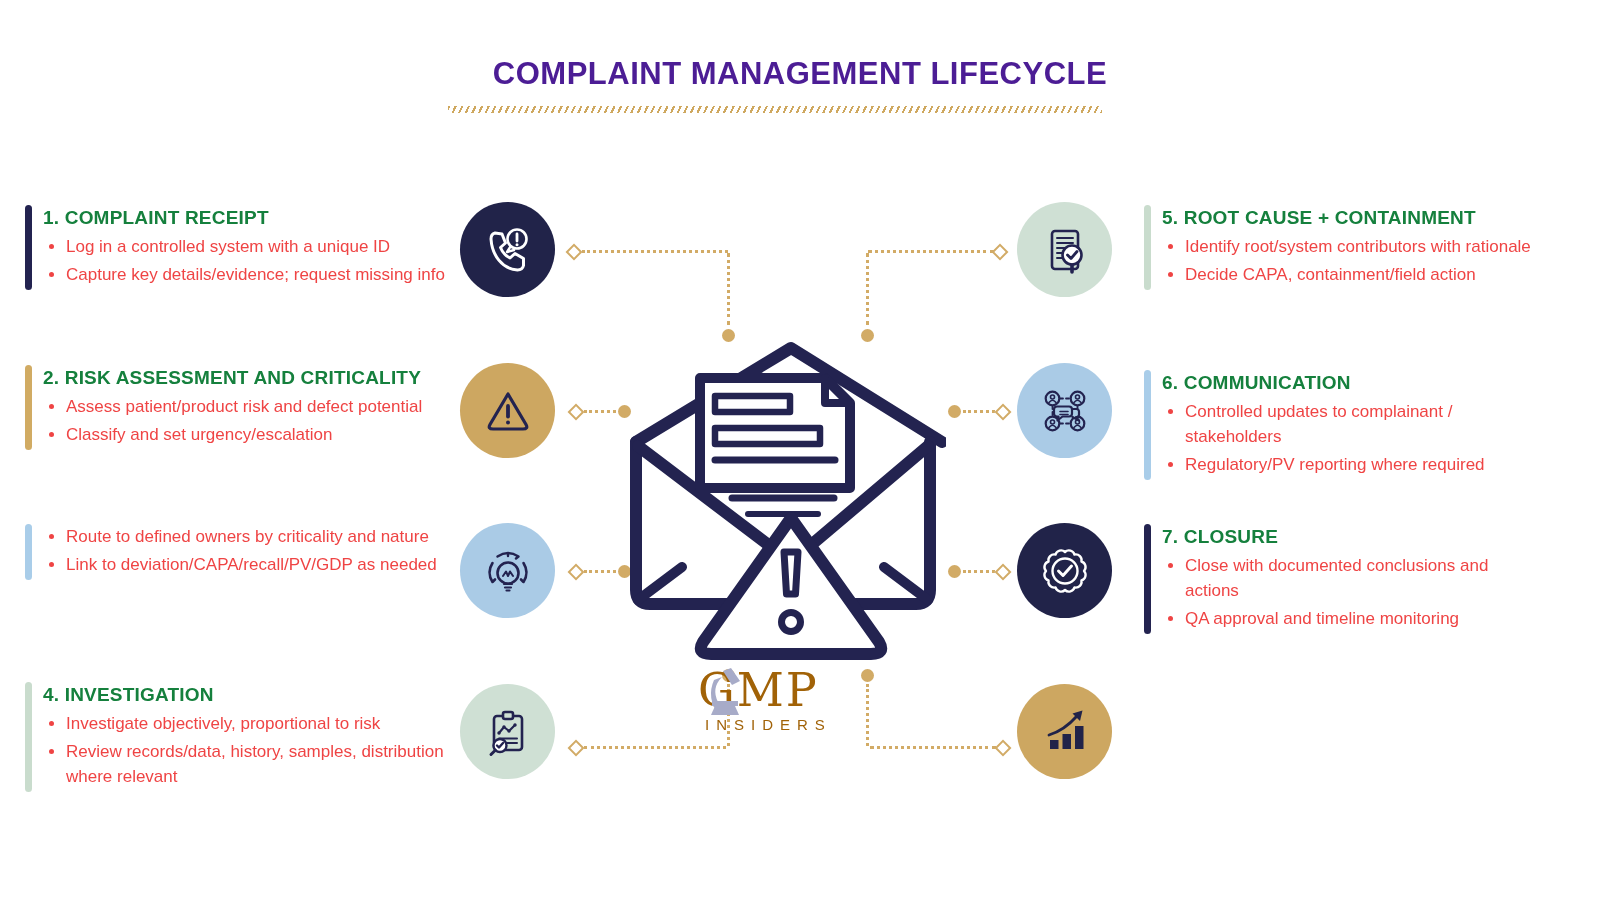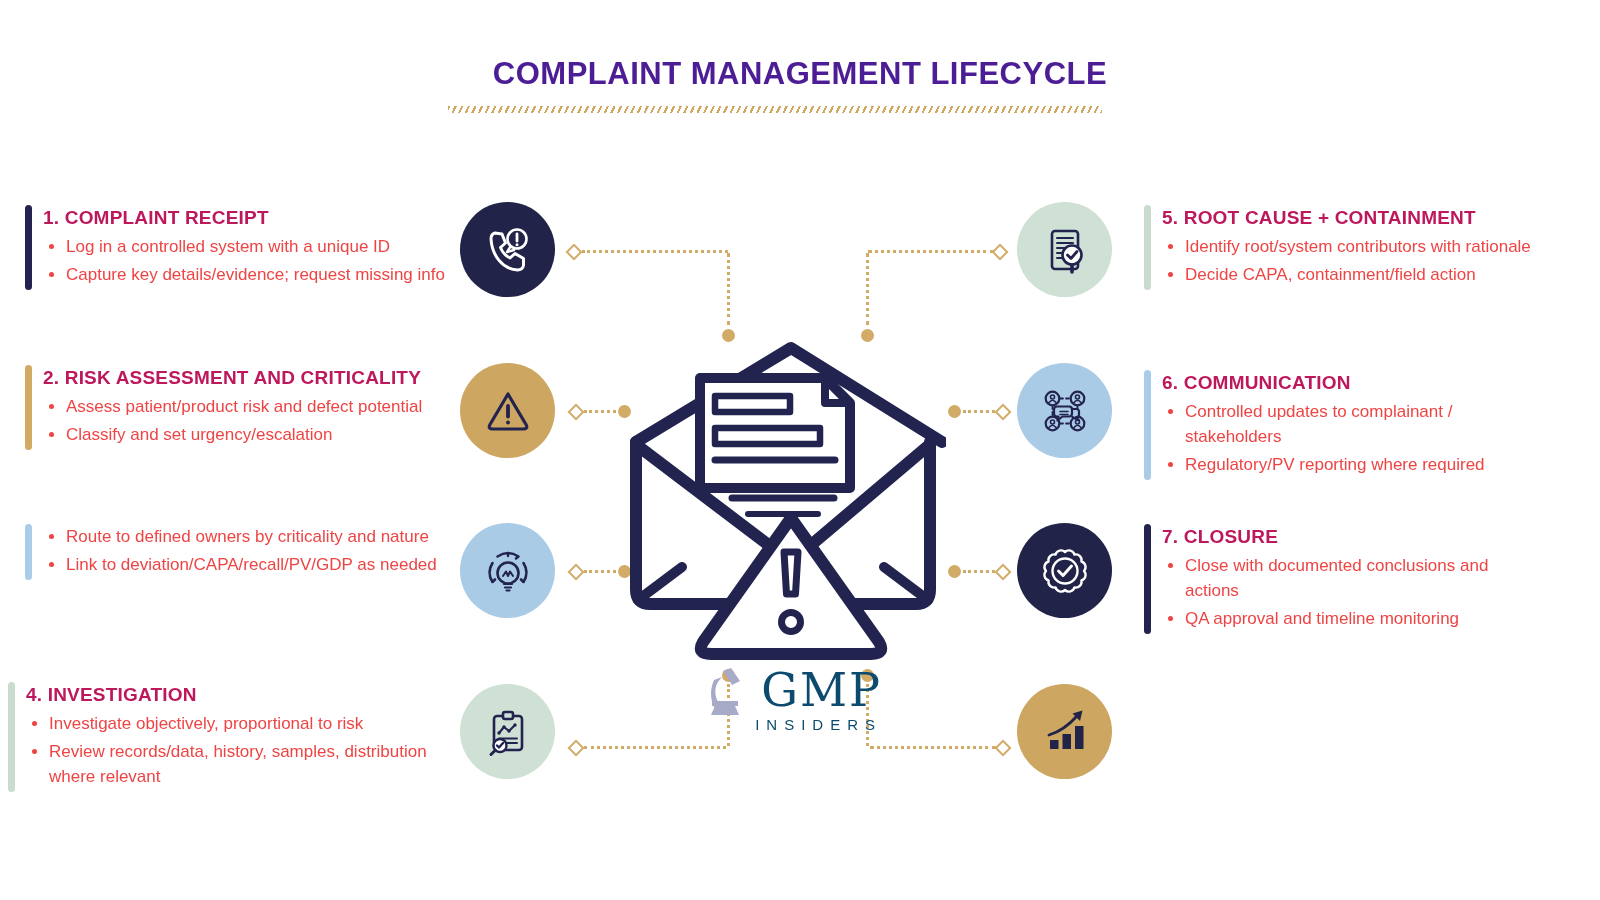--- a/index.html
+++ b/index.html
@@ -8,38 +8,38 @@
   
   .title{position:absolute;left:0;top:56px;width:100%;text-align:center;
          font-size:31px;font-weight:700;letter-spacing:.5px;color:#4c1d95;}
   .title-underline{position:absolute;left:448px;top:106px;width:654px;height:7px;
          background:repeating-linear-gradient(115deg,#cfa85f 0 2px,transparent 2px 6px);}
   
   .section{position:absolute;display:flex;gap:11px;}
   .accent-bar{width:7px;border-radius:4px;flex:none;}
   .accent-navy{background:#232350}.accent-gold{background:#d1ab63}
   .accent-blue{background:#a9cde9}.accent-sage{background:#c9dccd}
-  .section h3{margin:2px 0 5px 0;font-size:19px;font-weight:700;color:#be185d;letter-spacing:.2px;}
+  .section h3{margin:2px 0 5px 0;font-size:19px;font-weight:700;color:#15803d;letter-spacing:.2px;}
   .section ul{margin:0;padding-left:23px;list-style:disc;}
   .section li{font-size:17px;line-height:25px;color:#ef4444;margin:0 0 3px 0;}
   .gap-top{margin-top:16px !important;}
   
   .icon-circle{position:absolute;width:95px;height:95px;border-radius:50%;
                display:flex;align-items:center;justify-content:center;}
   .circle-navy{background:#212349}.circle-gold{background:#cda761}
   .circle-blue{background:#aacbe6}.circle-sage{background:#cfe0d4}
   
   .hdot{position:absolute;border-top:3px dotted #d2ab66;height:0;}
   .vdot{position:absolute;border-left:3px dotted #d2ab66;width:0;}
   .cdot{position:absolute;width:13px;height:13px;border-radius:50%;background:#d2ab66;}
   .cdiamond{position:absolute;width:8px;height:8px;border:2.5px solid #d2ab66;background:#fff;
             transform:rotate(45deg);}
   
   .center-art{position:absolute;left:620px;top:338px;}
-  .logo{position:absolute;left:698px;top:664px;width:184px;text-align:right;color:#0c4a6e;}
+  .logo{position:absolute;left:698px;top:664px;width:184px;text-align:left;color:#a16207;}
   .logo-gmp{position:relative;font-family:"DejaVu Serif",serif;font-size:46px;line-height:52px;letter-spacing:2px;}
   .logo-scope{position:absolute;left:8px;top:4px;}
   .logo-sub{font-size:15px;letter-spacing:7px;margin-top:0;margin-left:7px;}
 </style>
 </head>
 <body>
 
 <div id="canvas">
 
   <div class="title">COMPLAINT MANAGEMENT LIFECYCLE</div>
@@ -70,21 +70,21 @@
   <div class="section" style="left:25px;top:524px;width:460px;">
     <div class="accent-bar accent-blue"></div>
     <div>
       <ul>
         <li>Route to defined owners by criticality and nature</li>
         <li>Link to deviation/CAPA/recall/PV/GDP as needed</li>
       </ul>
     </div>
   </div>
 
-  <div class="section" style="left:8px;top:682px;width:455px;">
+  <div class="section" style="left:25px;top:682px;width:455px;">
     <div class="accent-bar accent-sage"></div>
     <div>
       <h3>4. INVESTIGATION</h3>
       <ul>
         <li>Investigate objectively, proportional to risk</li>
         <li>Review records/data, history, samples, distribution where relevant</li>
       </ul>
     </div>
   </div>
 

